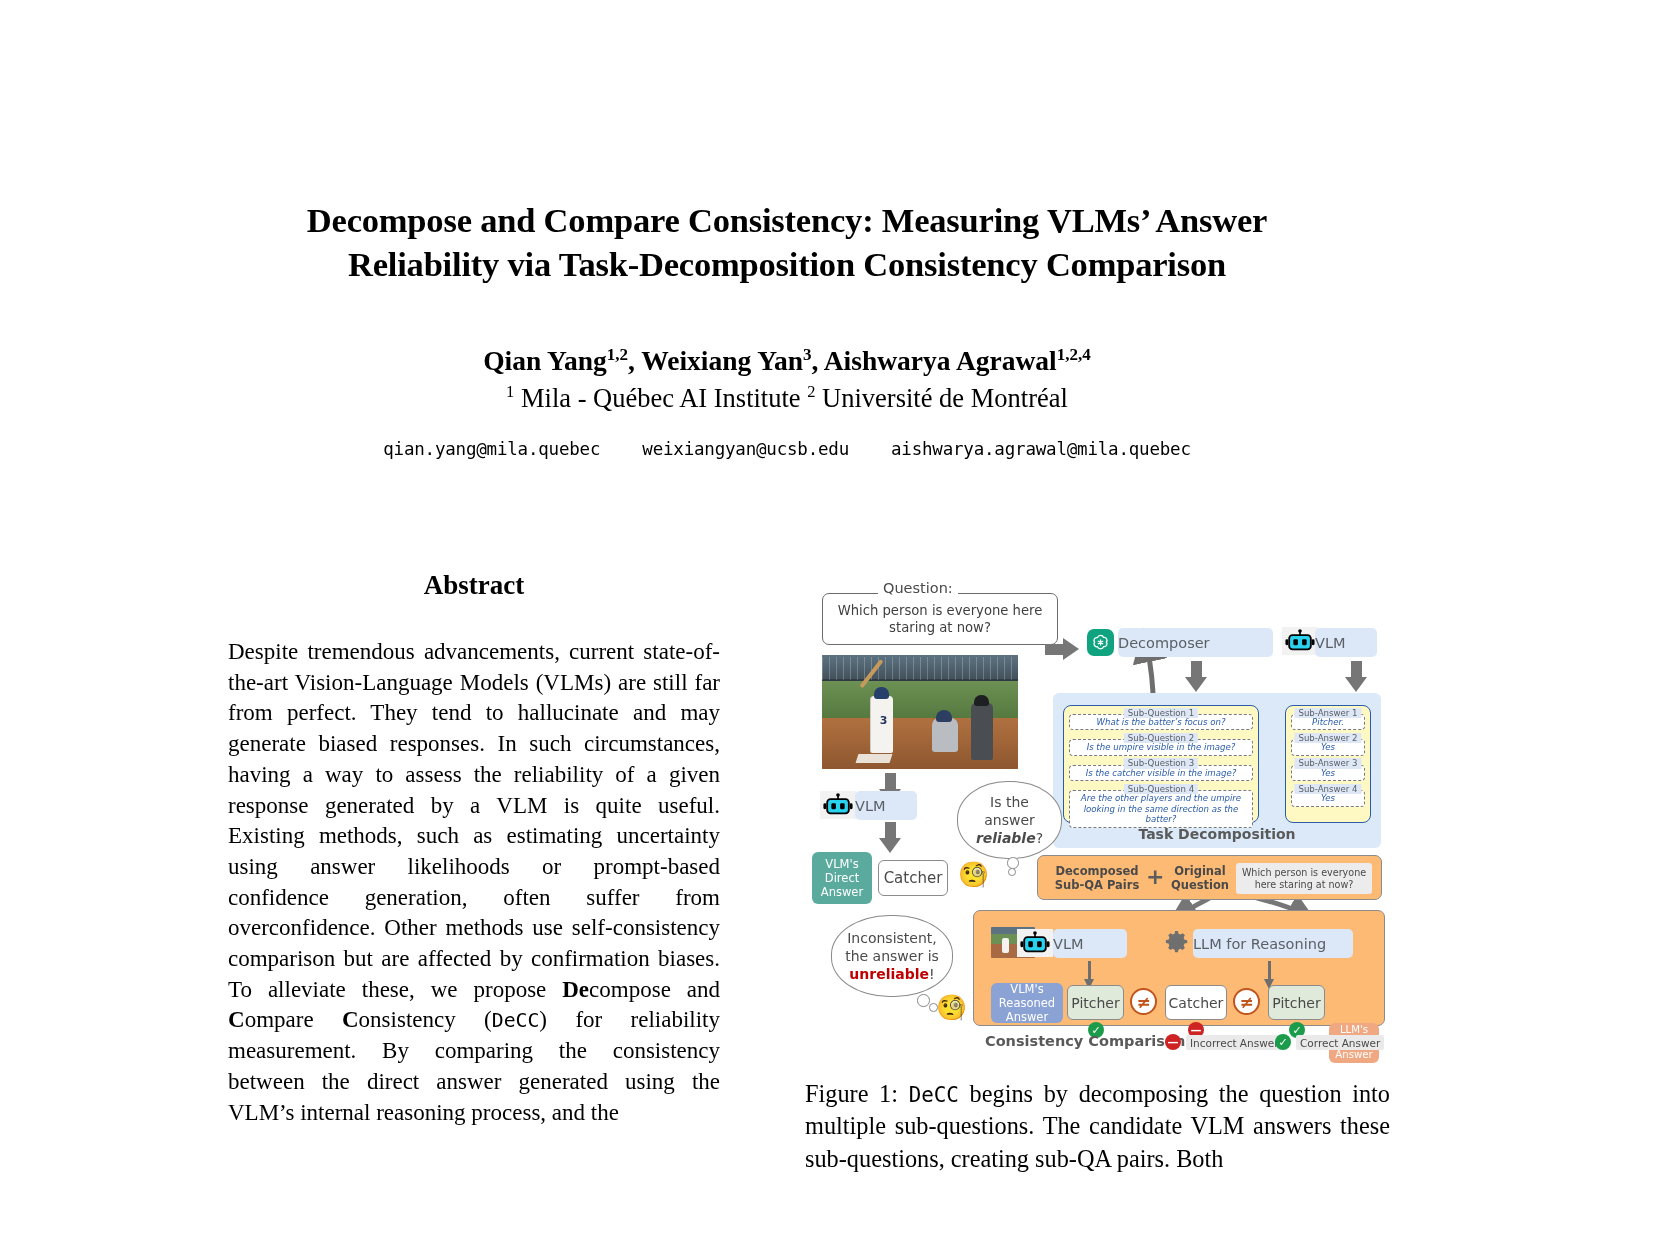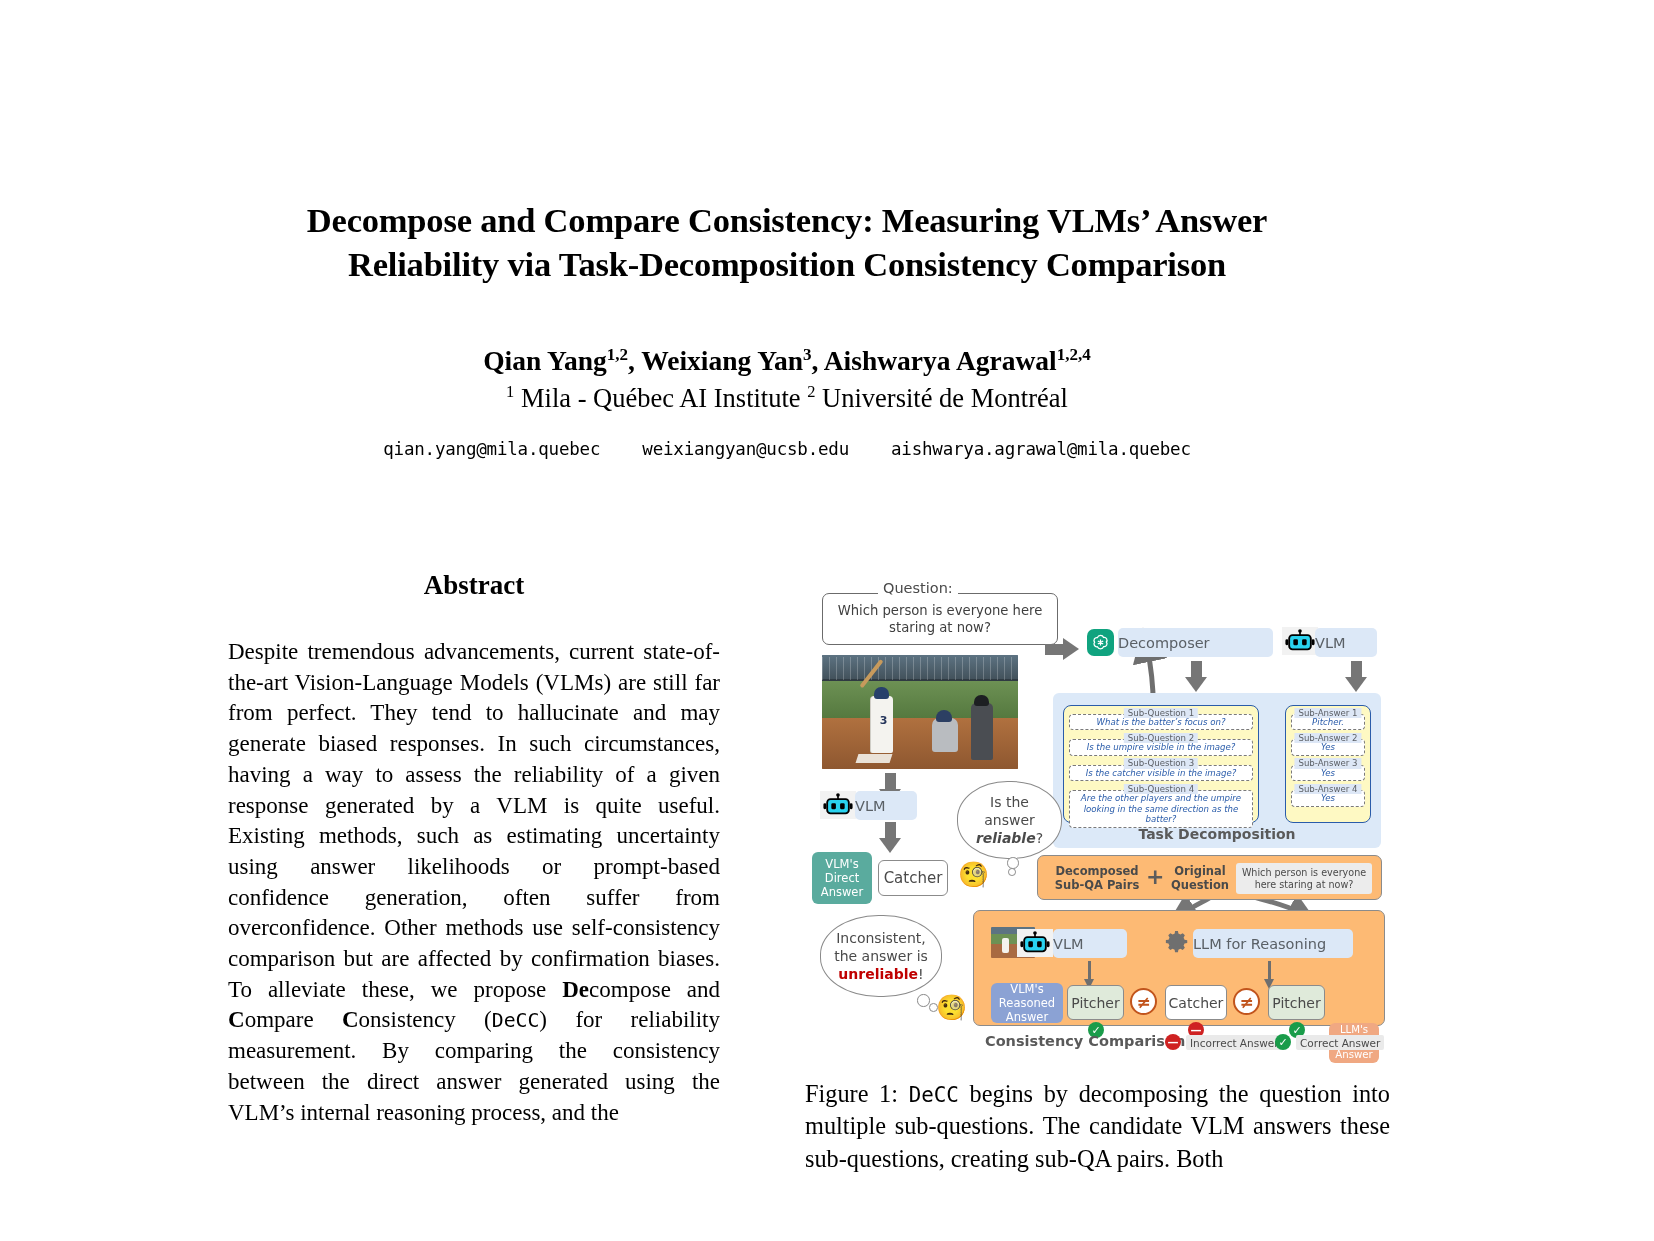--- a/index.html
+++ b/index.html
@@ -463,21 +463,21 @@
       <span>Catcher</span>
     </div>
 
     <div class="cloud" style="left:152px; top:206px; width:105px; height:78px; font-size:14px;">
       <span>Is the<br>answer<br><b><i>reliable</i></b>?</span>
     </div>
     <div class="cloud dot" style="left:202px; top:282px; width:12px; height:12px;"></div>
     <div class="cloud dot" style="left:203px; top:293px; width:8px; height:8px;"></div>
     <div class="emoji" style="left:153px; top:287px;">🧐</div>
 
-    <div class="cloud" style="left:15px; top:340px; width:122px; height:82px; font-size:14px;">
+    <div class="cloud" style="left:26px; top:340px; width:122px; height:82px; font-size:14px;">
       <span>Inconsistent,<br>the answer is<br><b style="color:#c00000">unreliable</b>!</span>
     </div>
     <div class="cloud dot" style="left:112px; top:419px; width:13px; height:13px;"></div>
     <div class="cloud dot" style="left:124px; top:428px; width:9px; height:9px;"></div>
     <div class="emoji" style="left:131px; top:420px;">🧐</div>
 
     <div class="outline-box" style="left:232px; top:280px; width:345px; height:45px;">
       <div class="bold-lbl" style="left:16px; top:9px; width:86px;">Decomposed Sub-QA Pairs</div>
       <div class="qa-plus" style="left:108px; top:8px;">+</div>
       <div class="bold-lbl" style="left:130px; top:9px; width:64px;">Original Question</div>

